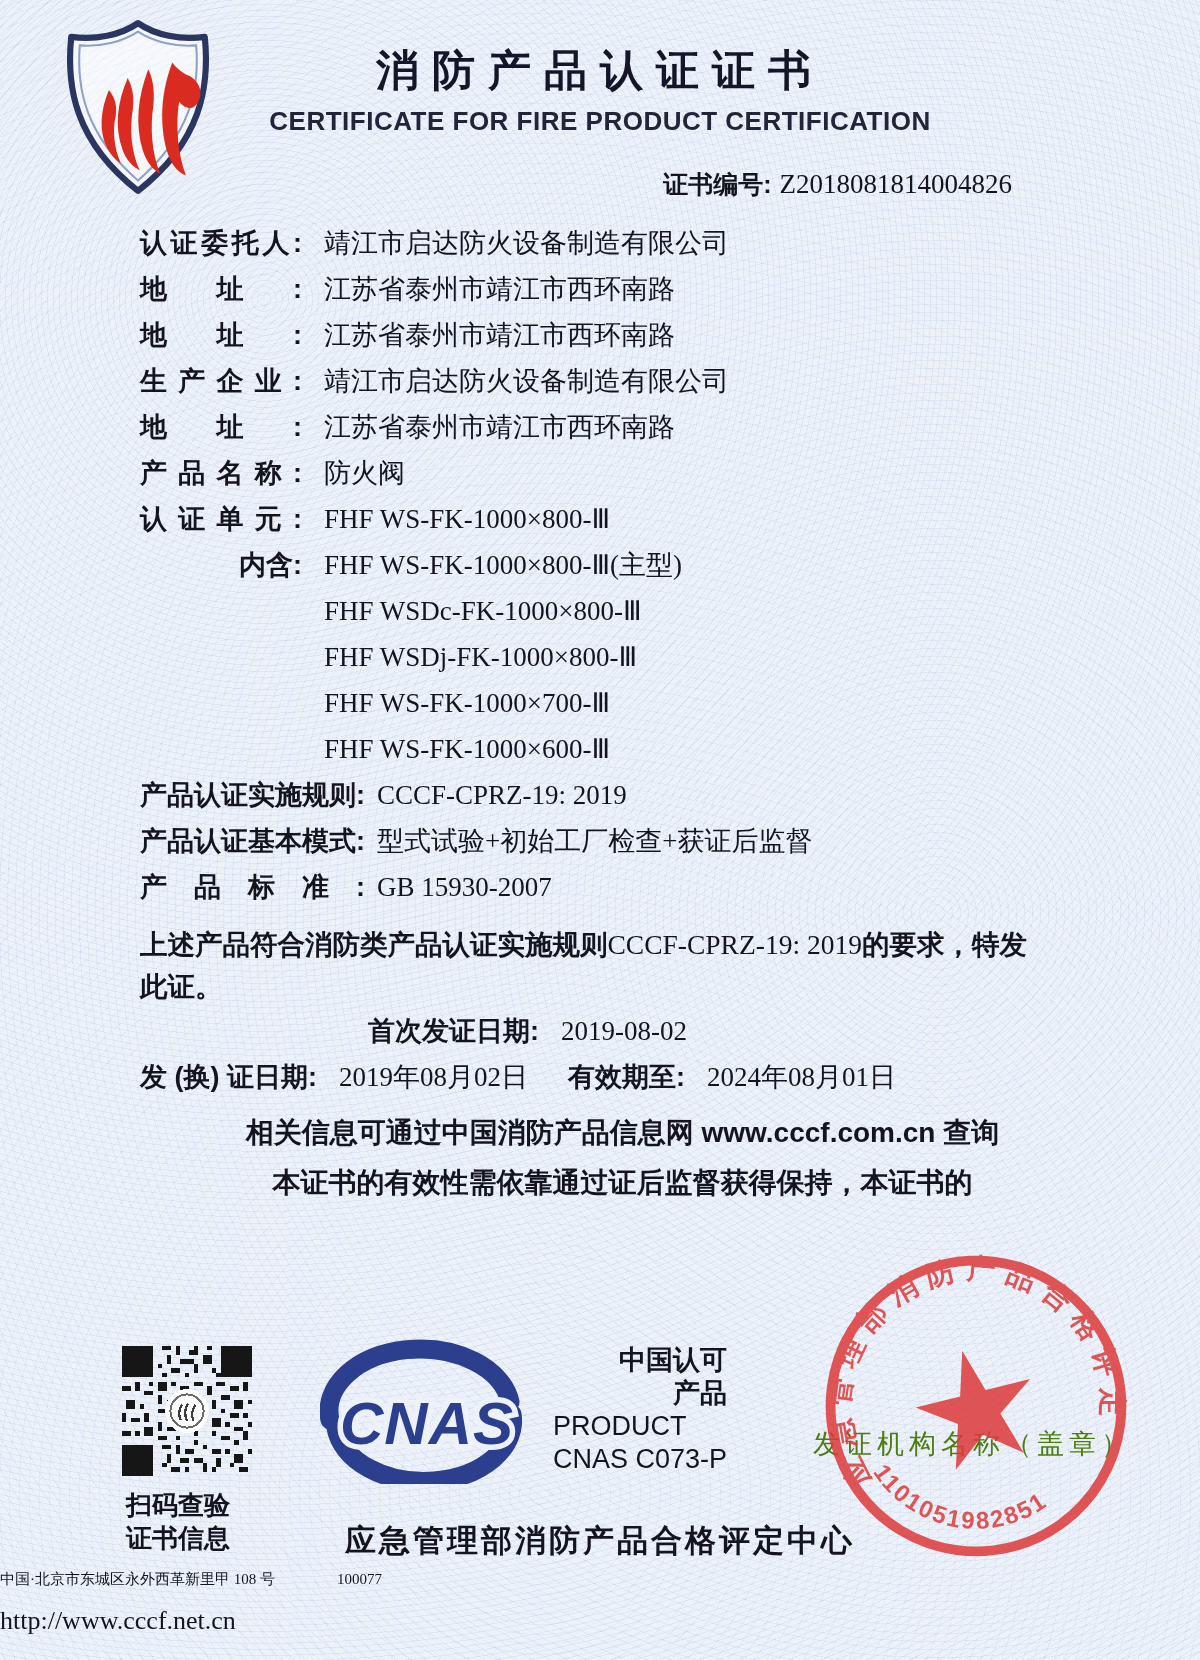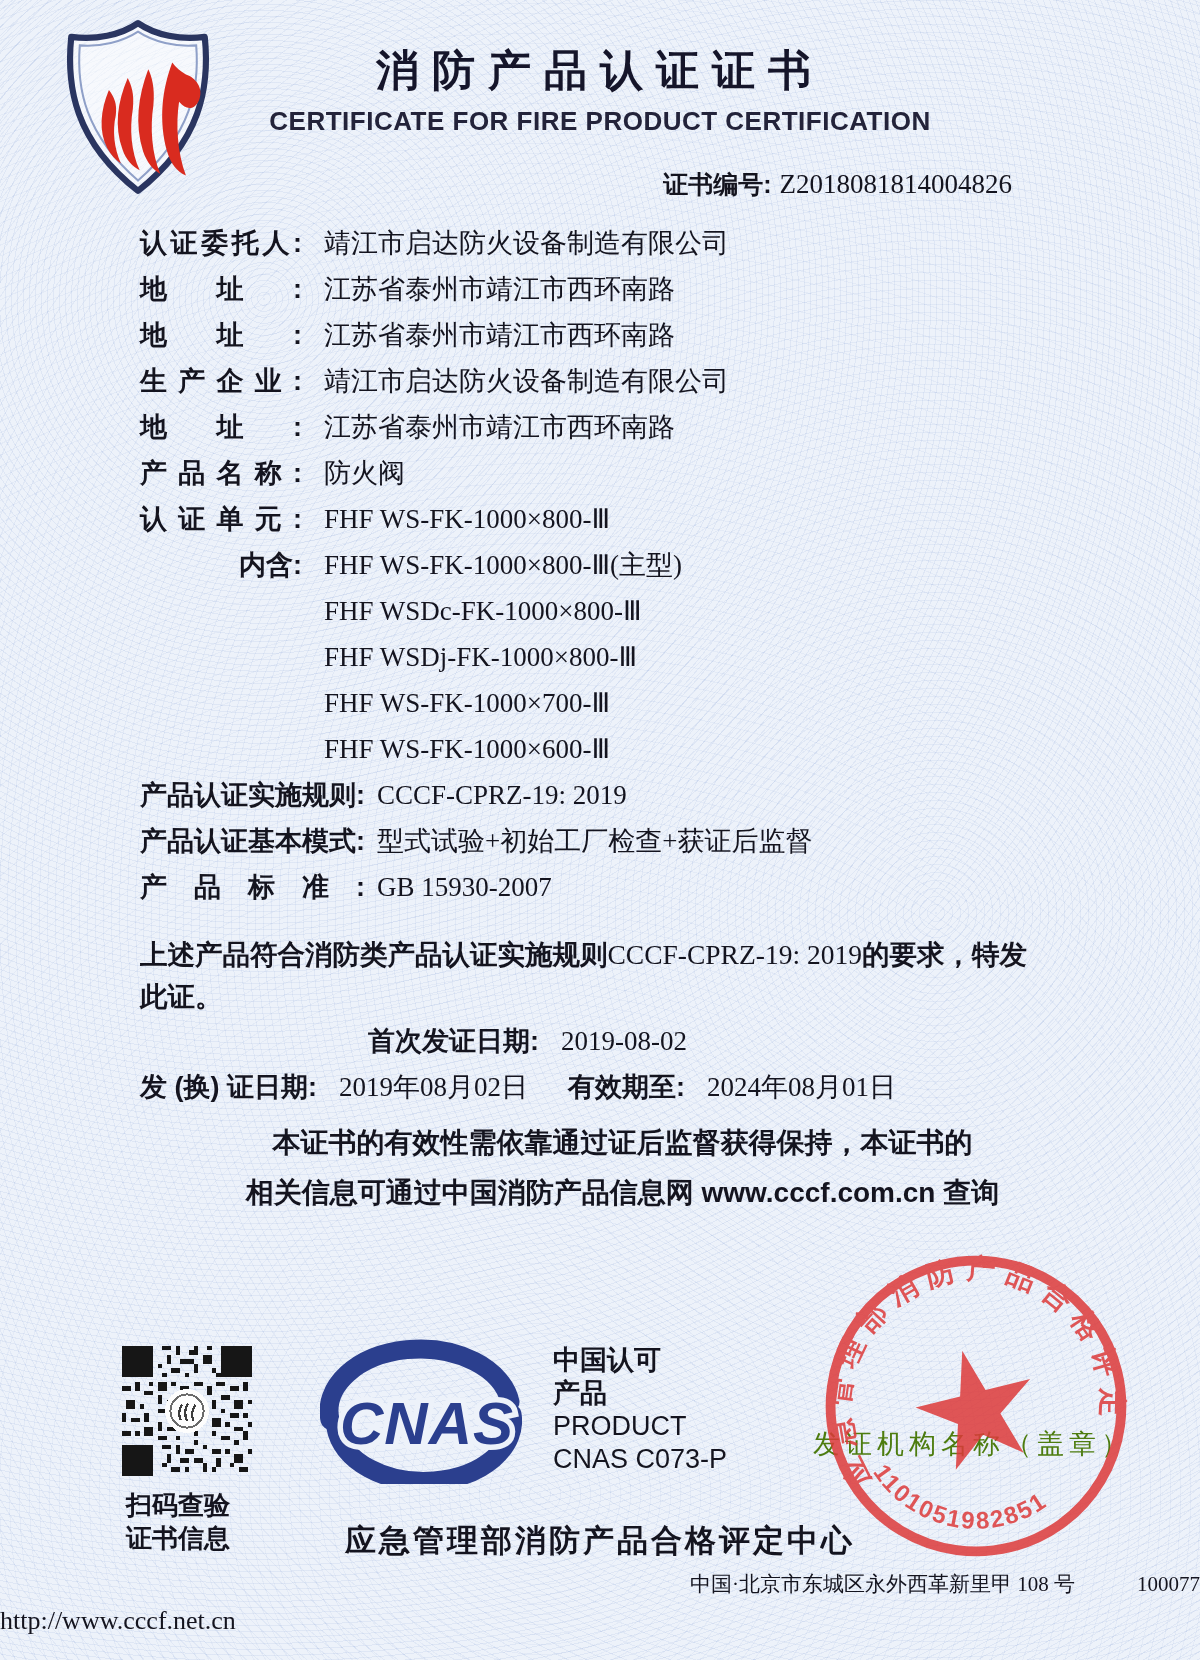--- a/index.html
+++ b/index.html
@@ -21,38 +21,38 @@
   .certno{top:168px;right:188px;font-size:25px;font-weight:bold;}
   .certno .num{font-family:"Liberation Serif",serif;font-weight:normal;font-size:27px;margin-left:8px;}
   
   .col{left:140px;right:95px;top:220px;}
   .row{display:flex;align-items:center;height:46px;font-size:27px;}
   .lbl{display:inline-block;width:162px;font-weight:bold;text-align:justify;text-align-last:justify;white-space:nowrap;}
   .lbl.right{text-align-last:right;}
   .lbl-long{font-weight:bold;margin-right:12px;white-space:nowrap;}
   .val{font-family:"Liberation Serif",serif;margin-left:22px;white-space:nowrap;}
   .row .val.noIndent{margin-left:0;}
-  .statement{font-size:27.5px;font-weight:bold;line-height:42px;margin-top:24px;}
+  .statement{font-size:27.5px;font-weight:bold;line-height:42px;margin-top:14px;}
   .statement .code{font-family:"Liberation Serif",serif;font-weight:normal;}
   .daterow{display:flex;align-items:center;height:46px;font-size:27px;font-weight:bold;}
   .daterow .val{font-weight:normal;}
   .d1{padding-left:228px;}
   .gap40{display:inline-block;width:40px;}
   .notice{text-align:center;font-size:28px;font-weight:bold;line-height:50px;margin-top:8px;}
   .notice .url{font-family:"Liberation Sans",sans-serif;}
   
   .qrblock{left:122px;top:1346px;width:150px;}
   .qrcap{font-size:26px;font-weight:600;line-height:33px;margin-top:9px;padding-left:4px;}
   .cnas{left:320px;top:1336px;}
   .accred{left:553px;top:1344px;font-size:27px;line-height:33px;}
-  .accred .cjk{font-weight:bold;}
+  .accred .cjk{font-weight:bold;text-align:right;}
   .stamp{left:812px;top:1242px;width:328px;height:328px;transform:rotate(-14deg);opacity:.85;z-index:3;}
   .stamp-label{left:813px;top:1426px;font-family:"Liberation Serif",serif;font-size:27px;letter-spacing:5px;color:#4d7c0f;z-index:2;white-space:nowrap;}
   .orgname{left:0;right:0;top:1520px;text-align:center;font-size:31px;font-weight:bold;letter-spacing:3px;}
-  .address{left:0;right:0;top:1570px;text-align:right;font-family:"Liberation Serif",serif;font-size:21px;}
+  .address{left:0;right:0;top:1570px;text-align:left;font-family:"Liberation Serif",serif;font-size:15px;}
   .address .zip{margin-left:62px;}
   .site{left:0;right:0;top:1606px;text-align:left;font-family:"Liberation Serif",serif;font-size:26px;}
 </style>
 </head>
 <body>
 
 <div class="abs logo">
   <svg width="172" height="178" viewBox="0 0 100 104">
     <path d="M50 3 C60 10 75 13 89 11 C92 40 87 72 50 101 C13 72 8 40 11 11 C25 13 40 10 50 3 Z" fill="rgba(255,255,255,0.55)" stroke="#2a3560" stroke-width="3.6" stroke-linejoin="round"></path>
     <path d="M50 8 C59 14 72 17 84 16 C86 41 81 68 50 95 C19 68 14 41 16 16 C28 17 41 14 50 8 Z" fill="none" stroke="#8fa0c8" stroke-width="1.2"></path>
@@ -142,22 +142,22 @@
   </div>
   <div class="daterow">
     <span>发 (换) 证日期:</span>
     <span class="val">2019年08月02日</span>
     <span class="gap40"></span>
     <span>有效期至:</span>
     <span class="val">2024年08月01日</span>
   </div>
 
   <div class="notice">
+    <div><span>相关信息可通过中国消防产品信息网 </span><span class="url">www.cccf.com.cn</span><span> 查询</span></div>
     <div>本证书的有效性需依靠通过证后监督获得保持，本证书的</div>
-    <div><span>相关信息可通过中国消防产品信息网 </span><span class="url">www.cccf.com.cn</span><span> 查询</span></div>
   </div>
 </div>
 
 <div class="abs qrblock">
   <svg width="130" height="130" viewBox="0 0 29 29" shape-rendering="crispEdges">
     <rect x="0" y="0" width="29" height="29" fill="none"></rect>
     <g fill="#161616">
       <rect x="0" y="0" width="7" height="7"></rect>
         <rect x="22" y="0" width="7" height="7"></rect>
         <rect x="0" y="22" width="7" height="7"></rect>

